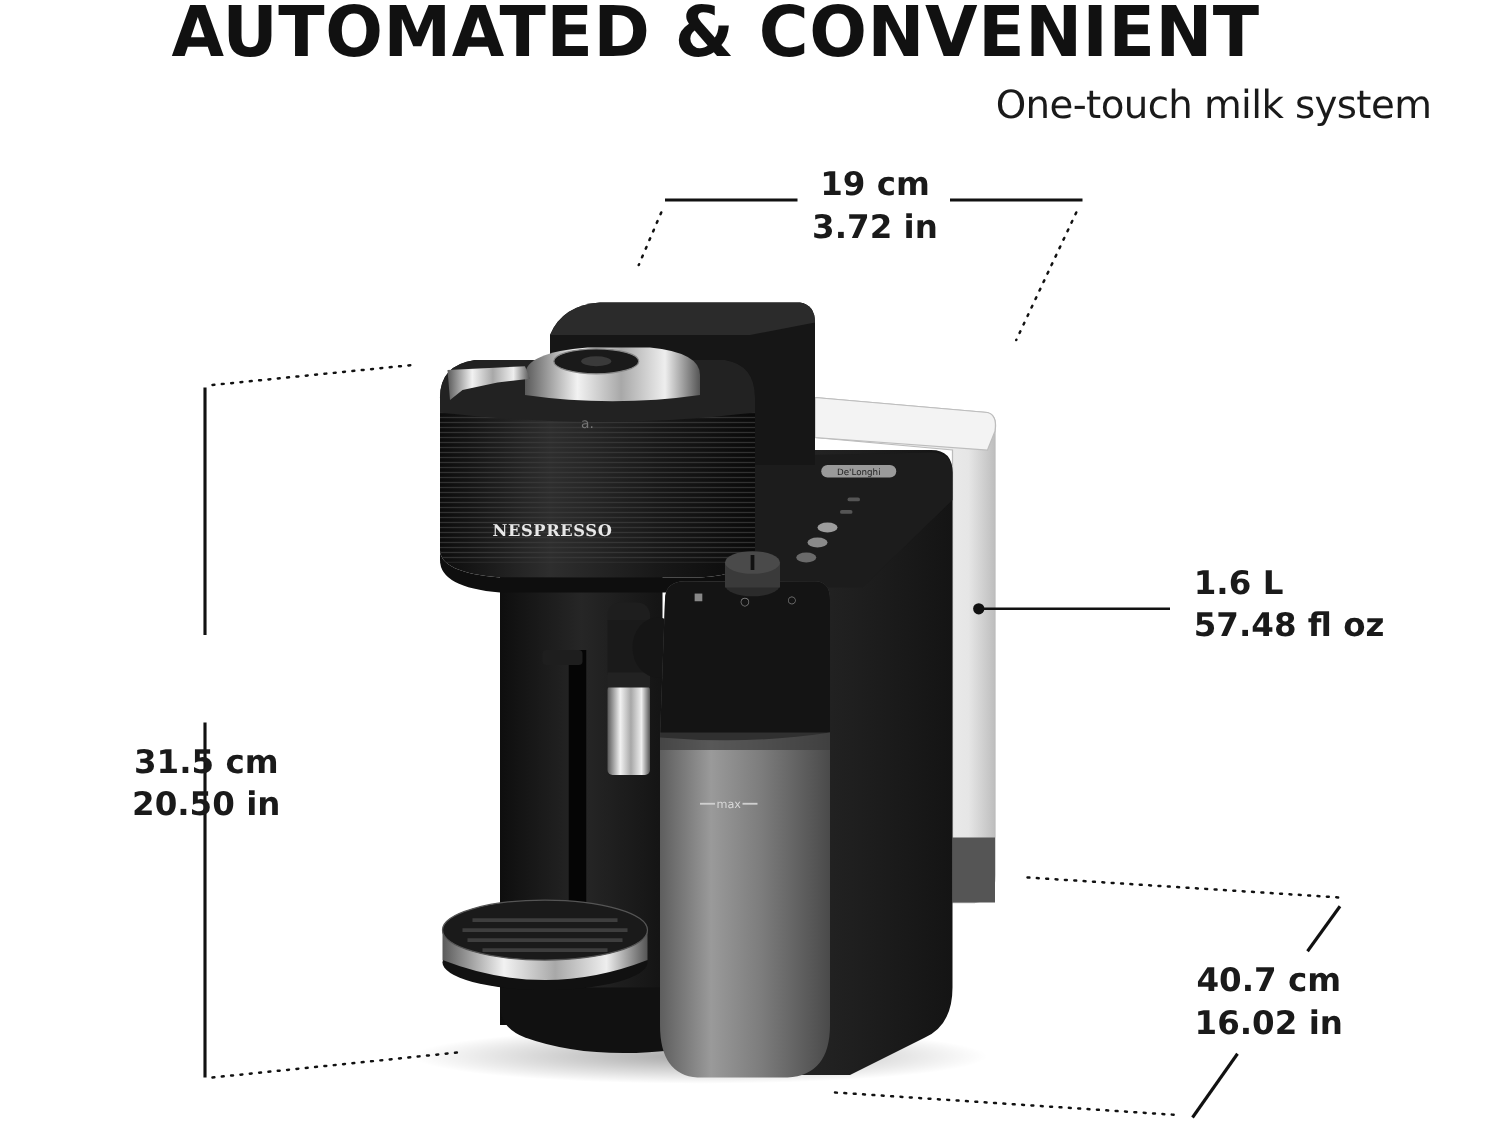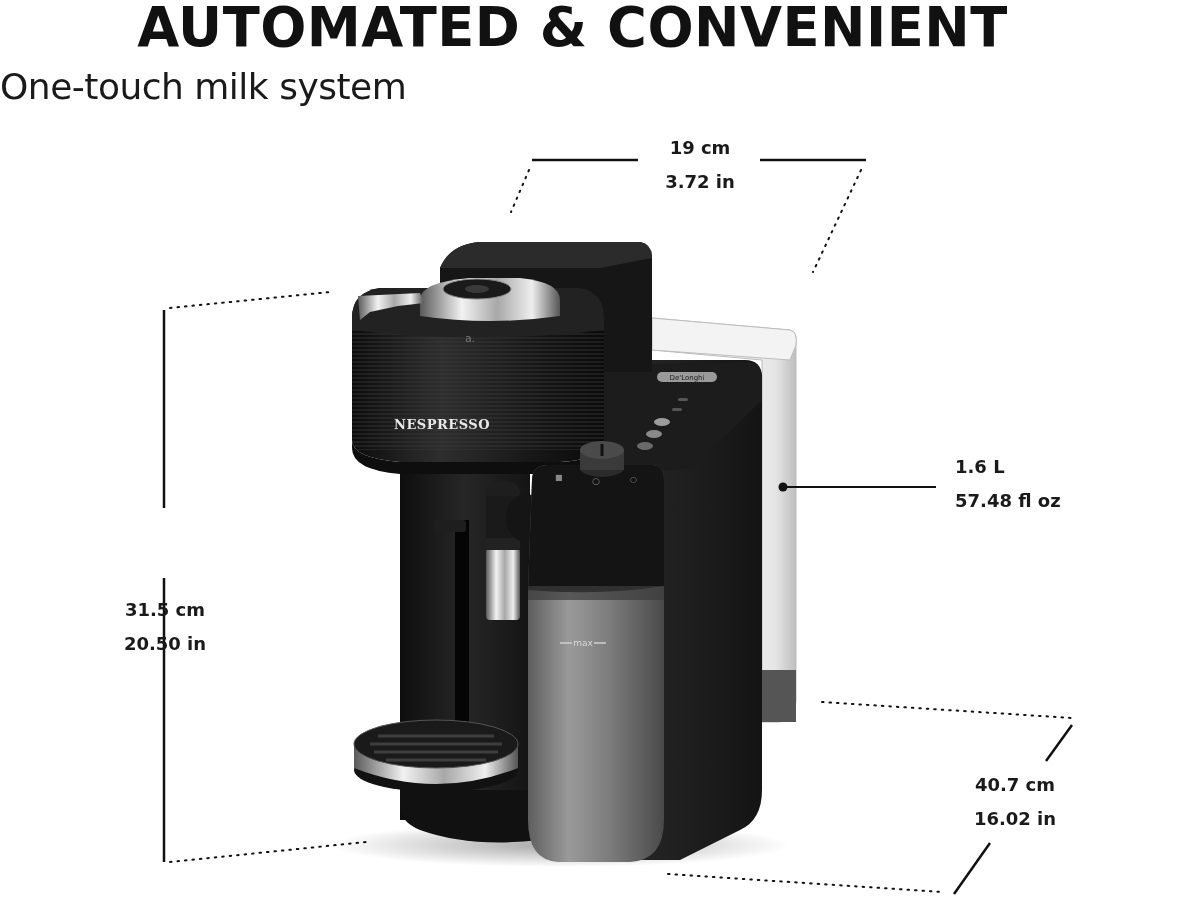--- a/index.html
+++ b/index.html
@@ -1,25 +1,25 @@
 <!DOCTYPE html>
 <html><head>
   <meta charset="utf-8">
   <style>
     html, body { margin: 0; padding: 0; background: #ffffff; }
     body { width: 1200px; height: 900px; position: relative; overflow: hidden;
            font-family: "DejaVu Sans", sans-serif; color: #111; }
     .title { position: absolute; left: 0; width: 1145px; top: -6px; text-align: center;
              font-family: "DejaVu Sans", sans-serif; font-weight: bold; font-size: 56px;
              letter-spacing: 0.5px; color: #111; transform: scaleX(0.97); transform-origin: 573px 0; }
-    .subtitle { position: absolute; left: 0; width: 1145px; top: 66px; text-align: left;
-                font-family: "DejaVu Sans", sans-serif; font-weight: normal; font-size: 36px;
+    .subtitle { position: absolute; left: 0; width: 1145px; top: 66px; text-align: right;
+                font-family: "DejaVu Sans", sans-serif; font-weight: normal; font-size: 31px;
                 color: #1a1a1a; letter-spacing: -0.5px; }
     .dim { position: absolute; font-family: "DejaVu Sans", sans-serif; font-weight: bold;
-           font-size: 18px; line-height: 34px; color: #1a1a1a; text-align: center; }
+           font-size: 26px; line-height: 34px; color: #1a1a1a; text-align: center; }
     .dim span { display: block; }
     #illustration { position: absolute; left: 0; top: 0; width: 1200px; height: 900px; }
   </style>
 </head>
 <body>
 
 <div class="title">AUTOMATED &amp; CONVENIENT</div>
 <div class="subtitle">One-touch milk system</div>
 
 <svg id="illustration" viewBox="0 0 1200 900" xmlns="http://www.w3.org/2000/svg">

